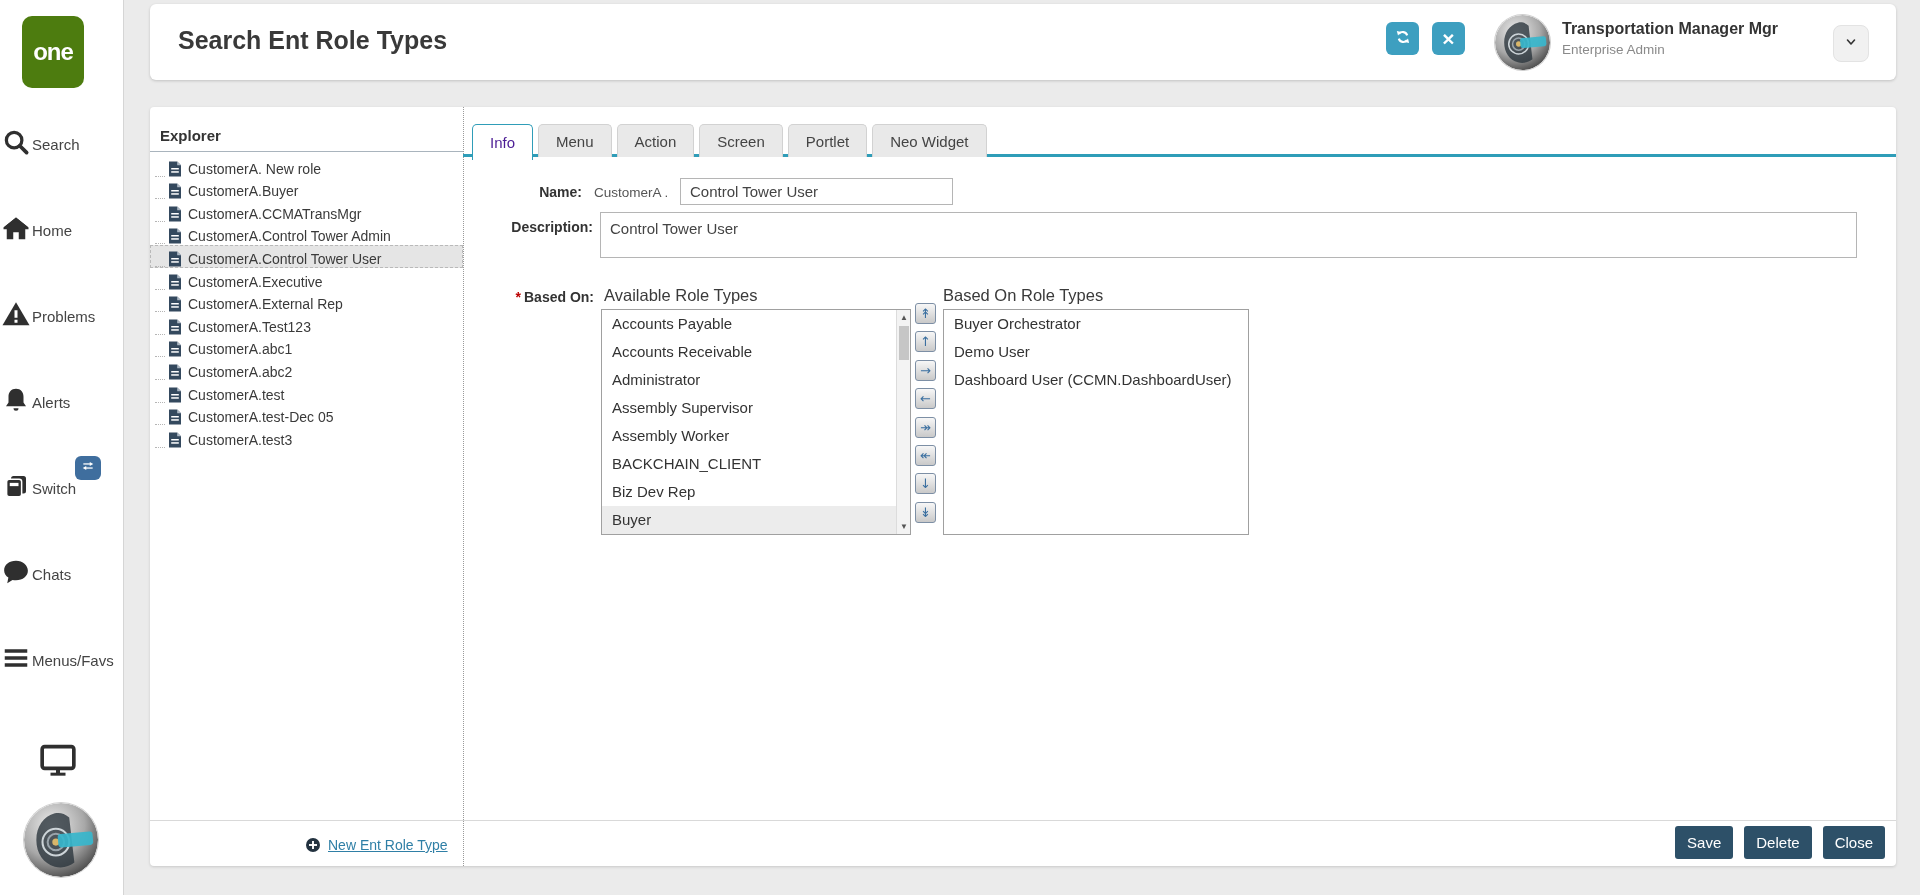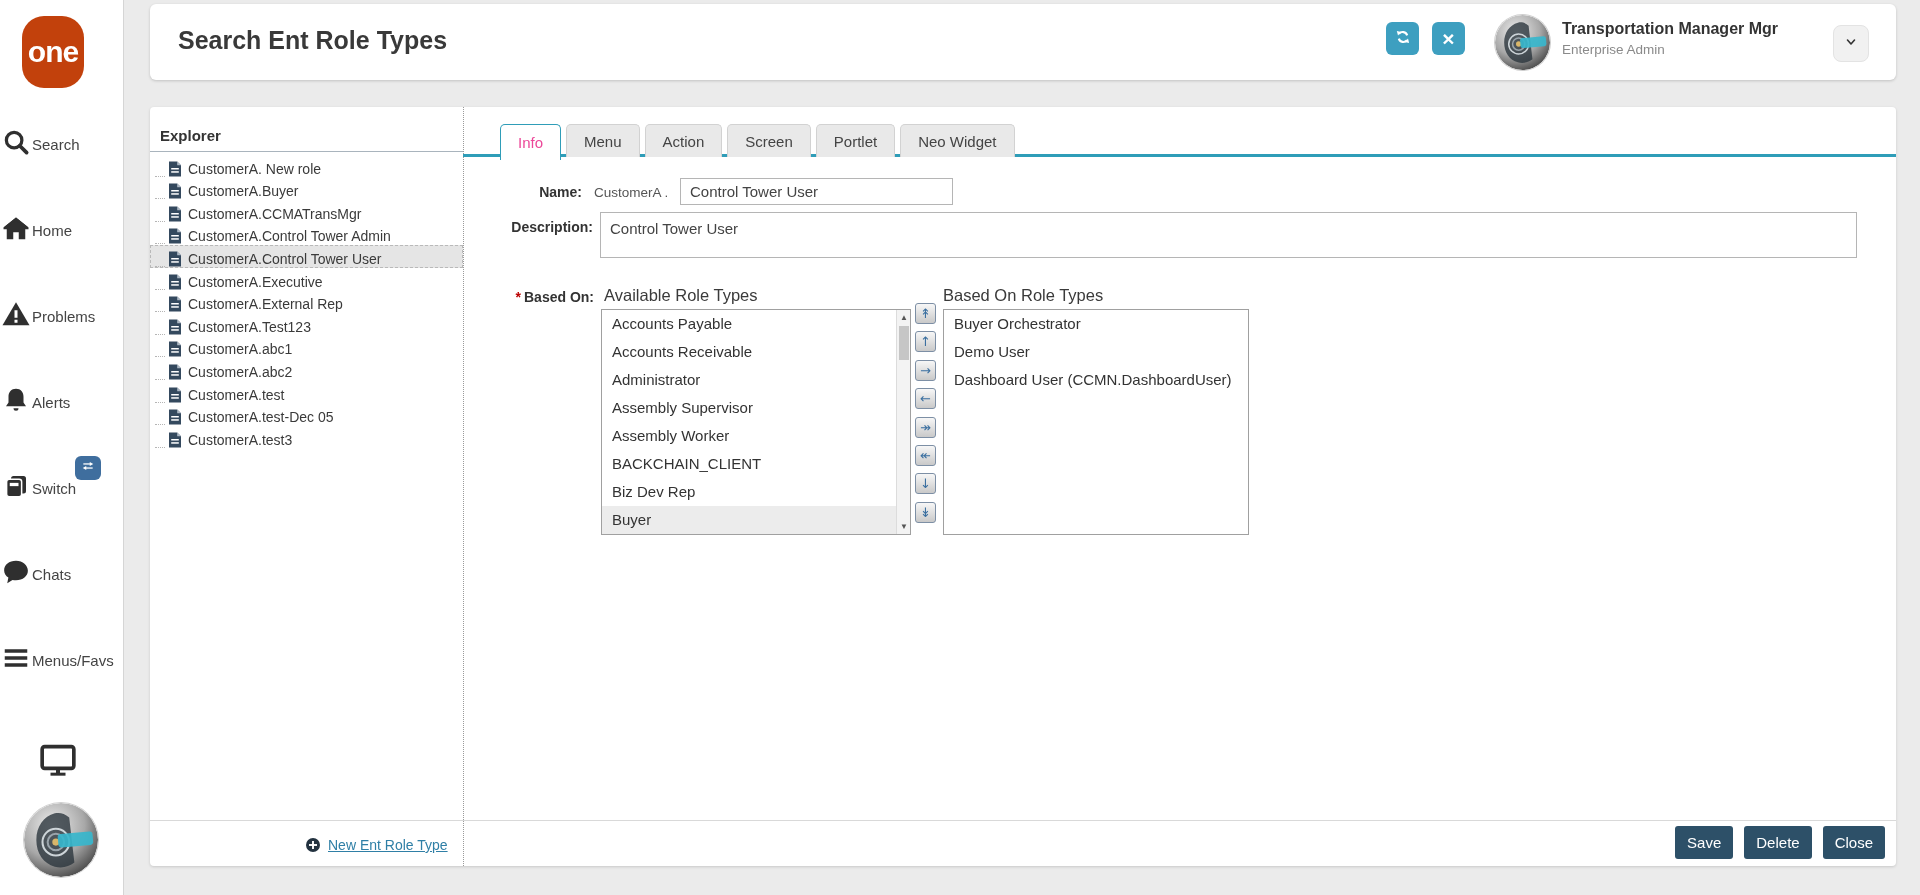--- a/index.html
+++ b/index.html
@@ -1,22 +1,22 @@
 <!DOCTYPE html>
 <html><head>
 <meta charset="utf-8">
 <style>
   * { margin:0; padding:0; box-sizing:border-box; }
   html,body { width:1920px; height:895px; overflow:hidden; }
   body { background:#ebebeb; font-family:"Liberation Sans","DejaVu Sans",sans-serif; color:#3a3a3a; position:relative; }
 
   
   .sidebar { position:absolute; left:0; top:0; width:124px; height:895px; background:#fff; border-right:1px solid #d5d5d5; }
-  .logo { position:absolute; left:22px; top:16px; width:62px; height:72px; background:#c2410c; border-radius:22px;
-          color:#fff; font-weight:bold; font-size:30px; letter-spacing:-1px; display:flex; align-items:center; justify-content:center; }
+  .logo { position:absolute; left:22px; top:16px; width:62px; height:72px; background:#4d7c0f; border-radius:10px;
+          color:#fff; font-weight:bold; font-size:24px; letter-spacing:-1px; display:flex; align-items:center; justify-content:center; }
   .nav { position:absolute; left:0; top:110px; width:124px; }
   .nav-item { height:64px; margin-bottom:22px; display:flex; align-items:center; justify-content:flex-start; cursor:pointer; position:relative; }
   .nav-item .ic { width:32px; height:32px; display:flex; align-items:center; justify-content:center; }
   .nav-item .ic svg { width:30px; height:30px; }
   .nav-item .lbl { font-size:15px; color:#444; margin-top:4px; }
   .nav-badge { position:absolute; left:75px; top:2px; width:26px; height:24px; background:#3f6e9e; border-radius:6px; display:flex; align-items:center; justify-content:center; }
   .nav-badge svg { width:18px; height:14px; }
   .monitor { position:absolute; left:36px; top:740px; width:52px; height:44px; }
   .monitor svg { width:44px; height:40px; }
   .side-avatar { position:absolute; left:24px; top:803px; width:74px; height:74px; border-radius:50%; overflow:hidden; box-shadow:0 0 0 1px #cfcfcf; }
@@ -51,21 +51,21 @@
   .tree-lbl { font-size:14px; color:#3a3a3a; margin-left:6px; white-space:nowrap; }
   .new-link-row { position:absolute; left:155px; top:726px; height:24px; display:flex; align-items:center; cursor:pointer; }
   .plus-ic { width:16px; height:16px; margin-right:7px; }
   .plus-ic svg { width:16px; height:16px; display:block; }
   .new-link { font-size:14px; color:#2f7fa6; text-decoration:underline; }
 
   
   .tab-row { position:absolute; left:322px; top:17px; display:flex; z-index:2; }
   .tab { height:33px; padding:0 17px; margin-right:5px; display:flex; align-items:center; font-size:15px; color:#444;
          background:#e9e9e9; border:1px solid #d2d2d2; border-bottom:none; border-radius:5px 5px 0 0; cursor:pointer; }
-  .tab.active { background:#fff; color:#ec4899; border:1.5px solid #2f9db8; border-bottom:none; height:36px; margin-bottom:-3px;margin-left:28px; }
+  .tab.active { background:#fff; color:#4c1d95; border:1.5px solid #2f9db8; border-bottom:none; height:36px; margin-bottom:-3px; }
   .tab-underline { position:absolute; left:313px; right:0; top:47px; height:3px; background:#2f9db8; z-index:1; }
 
   
   .flabel { position:absolute; font-size:14px; font-weight:bold; color:#333; text-align:right; }
   .name-prefix { position:absolute; left:444px; top:78px; font-size:13.5px; color:#555; }
   .fld { border:1px solid #b5b5b5; font-family:"Liberation Sans","DejaVu Sans",sans-serif; font-size:15px; color:#444; background:#fff; }
   .name-input { position:absolute; left:530px; top:71px; width:273px; height:27px; padding:0 9px; }
   .desc-input { position:absolute; left:450px; top:105px; width:1257px; height:46px; padding:6px 9px; resize:none; overflow:hidden; line-height:19px; }
   .req { color:#b00; margin-right:3px; }
   .list-header { position:absolute; top:179px; font-size:16.5px; color:#3a3a3a; }

